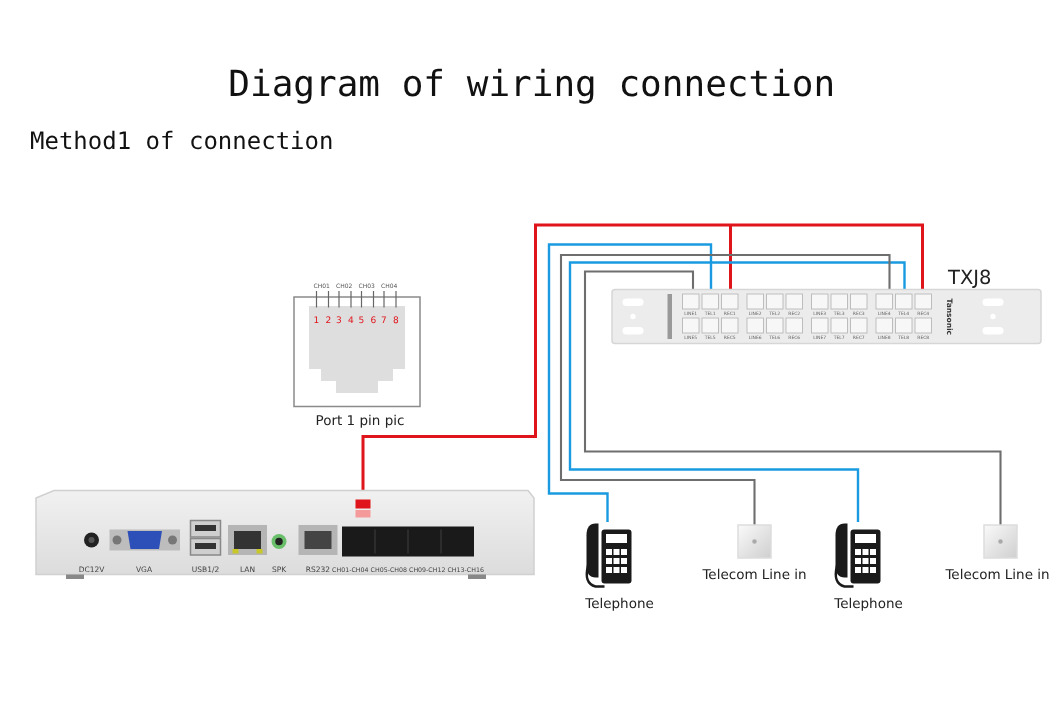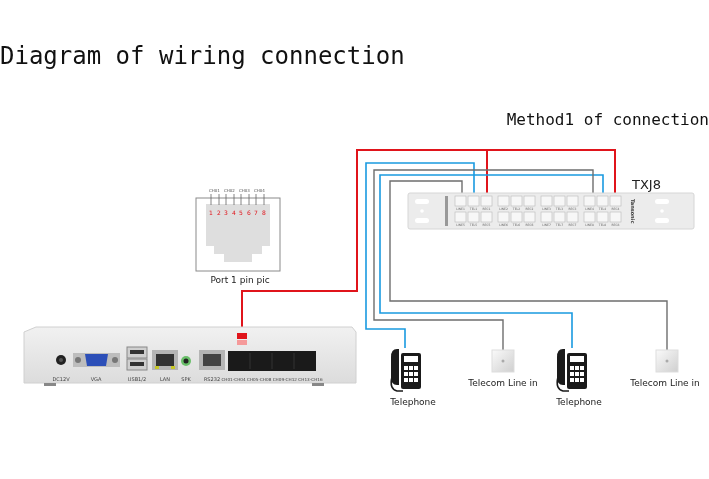--- a/index.html
+++ b/index.html
@@ -1,18 +1,18 @@
 <!DOCTYPE html>
 <html><head>
   <meta charset="utf-8">
   <style>
     html, body { margin: 0; padding: 0; background: #ffffff; }
     body { width: 709px; height: 479px; position: relative; overflow: hidden; font-family: "DejaVu Sans", sans-serif; }
-    .title { position: absolute; left: 0; width: 709px; top: 42px; font-family: "DejaVu Sans Mono", monospace; font-size: 24px; color: #111; letter-spacing: 0px; }
-    .subtitle { position: absolute; left: 0; width: 709px; top: 84px; text-align: right; font-family: "DejaVu Sans Mono", monospace; font-size: 16px; color: #111; padding-left: 20px; box-sizing: border-box; margin-top: 26px; }
+    .title { position: absolute; left: 0; width: 709px; top: 42px; text-align: center; font-family: "DejaVu Sans Mono", monospace; font-size: 24px; color: #111; letter-spacing: 0px; }
+    .subtitle { position: absolute; left: 0; width: 709px; top: 84px; text-align: left; font-family: "DejaVu Sans Mono", monospace; font-size: 16px; color: #111; padding-left: 20px; box-sizing: border-box; }
     svg.diagram { position: absolute; left: 0; top: 0; }
     .lbl { font-family: "DejaVu Sans", sans-serif; fill: #222; }
     .tiny { font-family: "DejaVu Sans", sans-serif; fill: #555; font-size: 4px; }
   </style>
 </head>
 <body>
 
 <div class="title">Diagram of wiring connection</div>
 <div class="subtitle">Method1 of connection</div>
 

